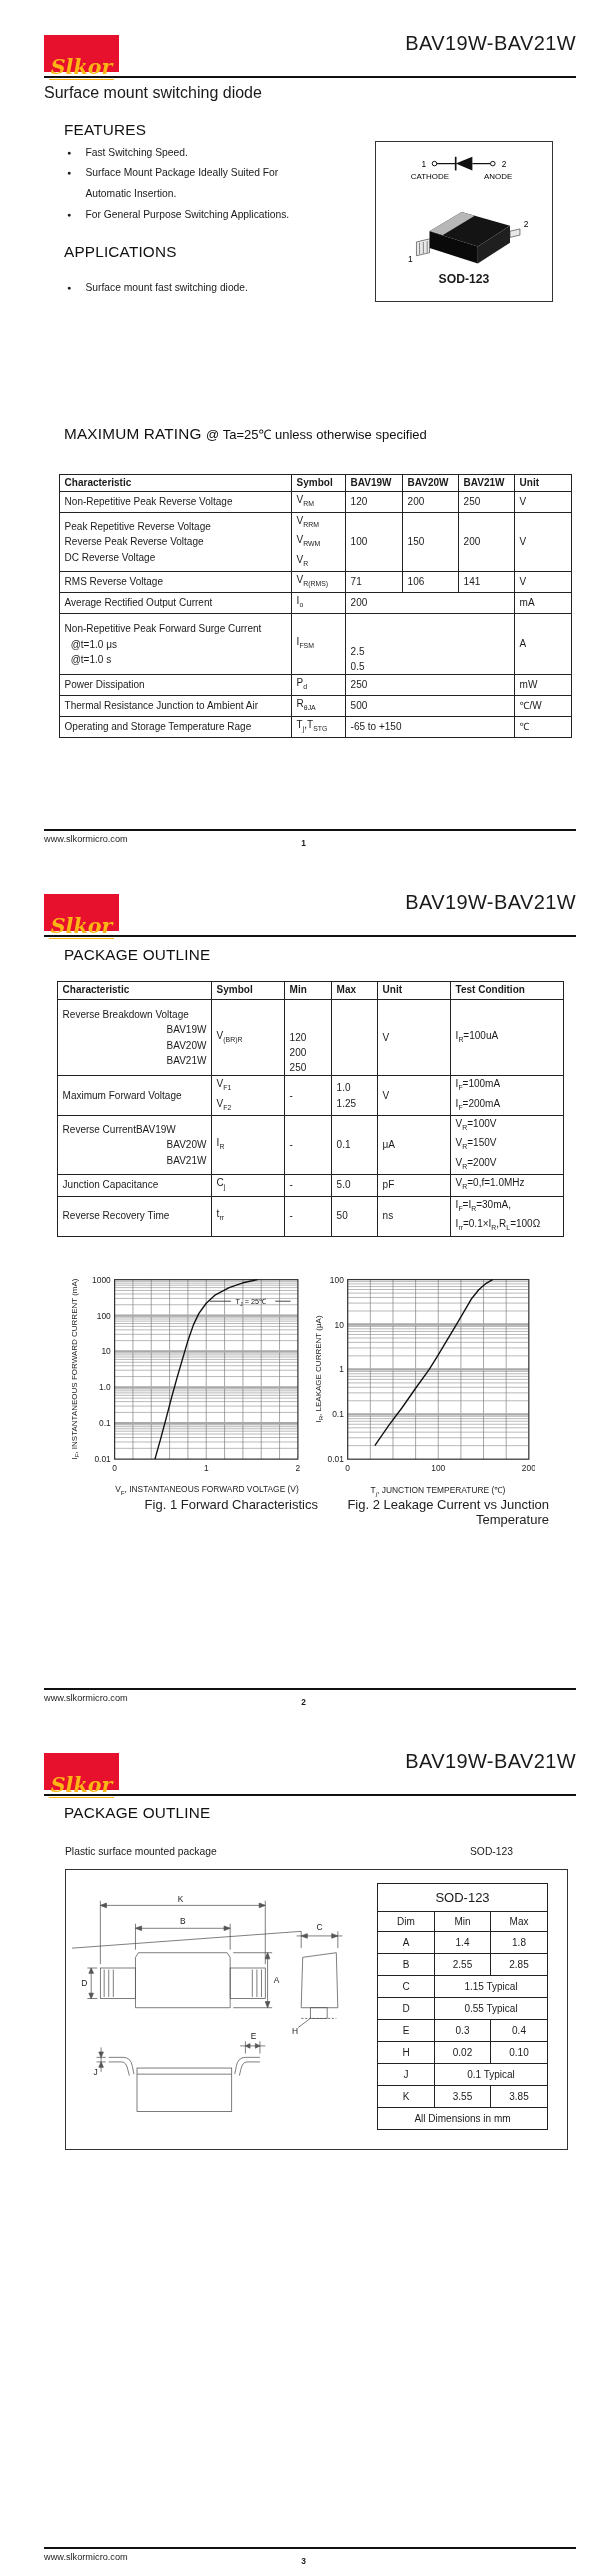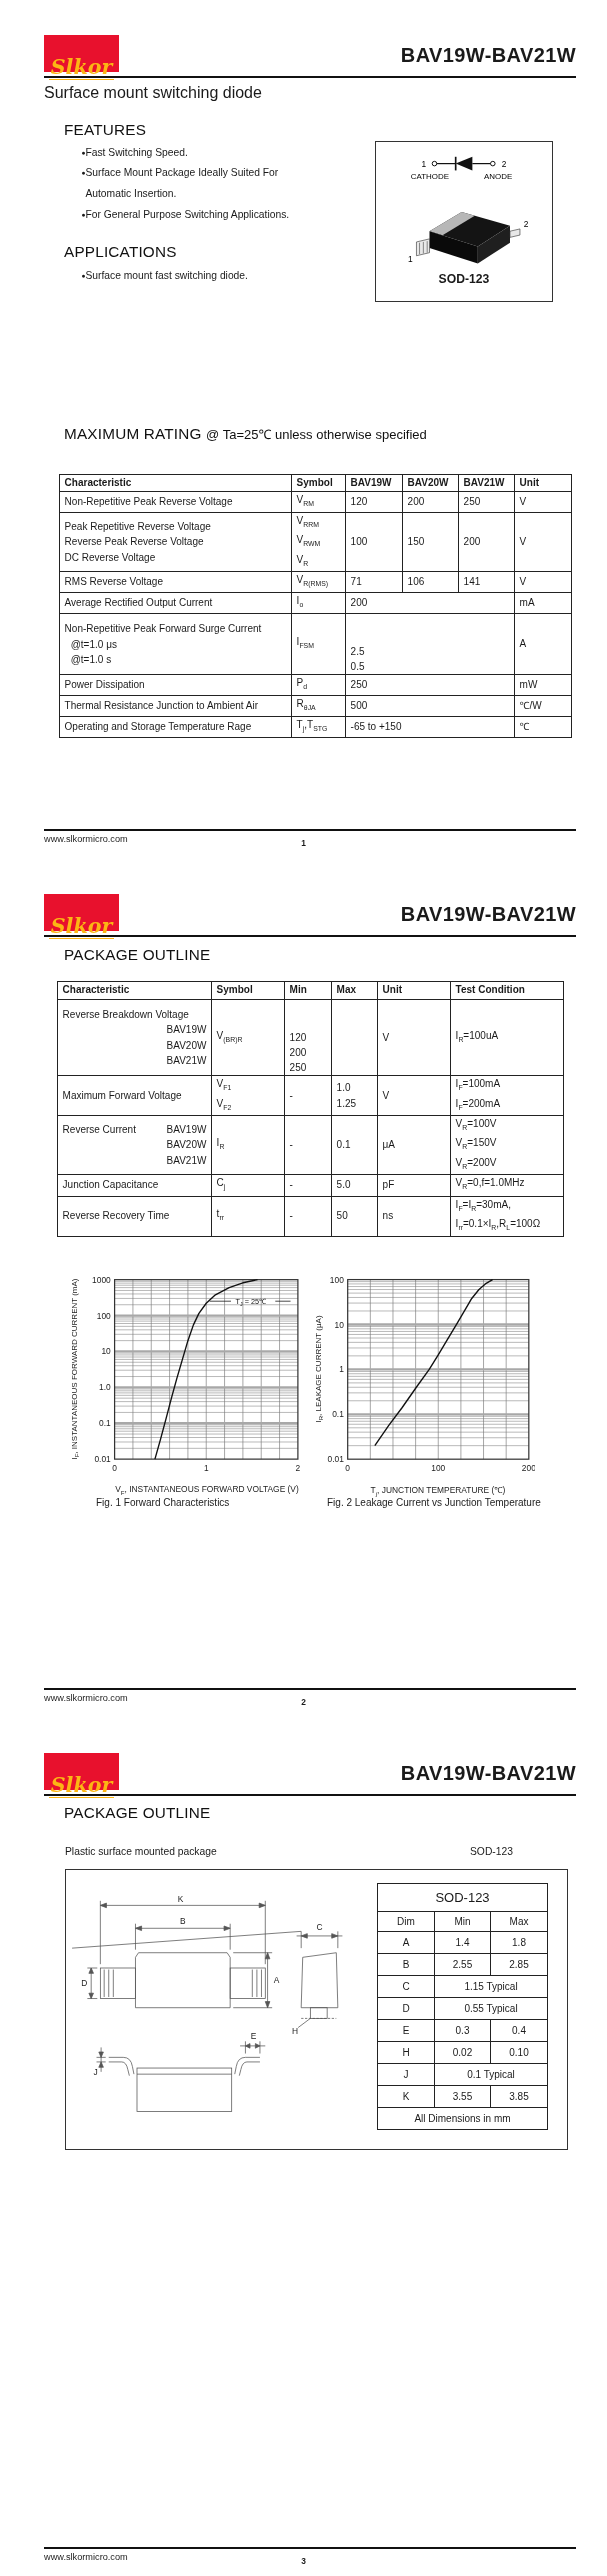--- a/index.html
+++ b/index.html
@@ -1,52 +1,52 @@
 <!DOCTYPE html>
 <html style="font-size:12.2px"><head>
 <meta charset="utf-8">
 <style>
   html,body{margin:0;padding:0;background:#ffffff;}
   body{width:607px;font-family:"Liberation Sans",sans-serif;color:#1a1a1a;}
   .page{position:relative;width:607px;height:859px;background:#fff;overflow:hidden;}
   
   .logo{position:absolute;left:44px;top:35px;width:75px;height:37px;background:#E8112D;display:flex;align-items:center;justify-content:center;}
   .logo-text{font-family:"DejaVu Serif",serif;font-style:italic;font-weight:bold;font-size:20.6px;color:#FCB614;line-height:1;border-bottom:1.5px solid #FCB614;padding:0 1.5px 0.8px 1.5px;margin-top:30px;}
-  .part-title{position:absolute;right:31px;top:44px;font-size:20px;font-weight:bold;letter-spacing:0.4px;}
+  .part-title{position:absolute;right:31px;top:32px;font-size:20px;font-weight:normal;letter-spacing:0.4px;}
   .hrule{position:absolute;left:44px;width:532px;height:2.3px;background:#111;}
   .hd-rule{top:76px;}
   .ft-rule{top:829px;}
   .website{position:absolute;left:44px;top:834px;font-size:9.2px;color:#222;}
   .pagenum{position:absolute;left:0;right:0;top:838px;text-align:center;font-size:8.4px;font-weight:bold;}
   .sec-head{position:absolute;font-size:15.3px;letter-spacing:0.2px;color:#111;}
   .sec-cond{font-size:13px;letter-spacing:0;}
   
   .subtitle{position:absolute;left:44px;top:84px;font-size:16px;}
   .blist{position:absolute;font-size:10.3px;}
-  .bline{height:20.6px;display:flex;align-items:center;text-align:right;}
+  .bline{height:20.6px;display:flex;align-items:center;}
   .bdot{width:18.4px;font-size:6.9px;}
   .bindent{padding-left:18.4px;}
   .pkgbox{position:absolute;left:375px;top:141px;width:176px;height:159px;border:1.1px solid #333;}
   .pkgname{position:absolute;left:0;right:0;top:130px;text-align:center;font-weight:bold;font-size:12.2px;}
   
   table.ds{border-collapse:collapse;table-layout:fixed;font-size:10px;}
   table.ds td{border:0.8px solid #222;padding:0 4.6px;vertical-align:middle;line-height:16px;overflow:hidden;}
   table.ds .hd{font-weight:bold;}
   table.ds sub{font-size:6.9px;}
   .ln{line-height:15.3px;}
   .skip1{margin-top:30px;}
   .rt{text-align:right;}
-  .rowflex{display:flex;justify-content:space-between;}
+  .rowflex{display:flex;justify-content:flex-start;}
   .maxrate{position:absolute;left:59px;top:474px;}
   .elec{position:absolute;left:57px;top:122px;}
   
   .chart-svg{position:absolute;}
   .vlabel{position:absolute;white-space:nowrap;font-size:8px;color:#222;transform:translate(-50%,-50%) rotate(-90deg);}
   .xlabel{position:absolute;width:222px;text-align:center;font-size:8.4px;color:#222;}
-  .figcap{position:absolute;width:222px;text-align:left;font-size:10px;color:#222;}
+  .figcap{position:absolute;width:222px;text-align:right;font-size:13px;color:#222;}
   .vlabel sub,.xlabel sub{font-size:6.1px;}
   
   .note-l{position:absolute;left:65px;top:128px;font-size:10.3px;}
   .note-r{position:absolute;left:470px;top:128px;font-size:10.3px;}
   .outline-box{position:absolute;left:65px;top:151px;width:501px;height:279px;border:1.1px solid #333;}
   .dimtbl{position:absolute;left:311px;top:13px;}
   table.dims{border-collapse:collapse;table-layout:fixed;font-size:10px;text-align:center;}
   table.dims td{border:0.8px solid #222;padding:0;}
   .drawing{position:absolute;left:6.1px;top:13.8px;}
 </style>
@@ -75,21 +75,21 @@
       <div class="bline bindent">
         <span>Automatic Insertion.</span>
       </div>
       <div class="bline">
         <span class="bdot">●</span>
         <span>For General Purpose Switching Applications.</span>
       </div>
     </div>
 
   <div class="sec-head" style="left:64px;top:243px;">APPLICATIONS</div>
-  <div class="blist" style="left:67px;top:265px;width:291px;">
+  <div class="blist" style="left:67px;top:277px;width:291px;">
       <div class="bline">
         <span class="bdot">●</span>
         <span>Surface mount fast switching diode.</span>
       </div>
     </div>
 
   <div class="pkgbox">
     <svg width="173" height="50" viewBox="0 0 226 66" style="position:absolute;left:0;top:10.7px;">
       <text x="62" y="18" font-size="11" text-anchor="middle">1</text>
       <circle cx="76" cy="14" r="3" fill="none" stroke="#111" stroke-width="1.3"></circle>

